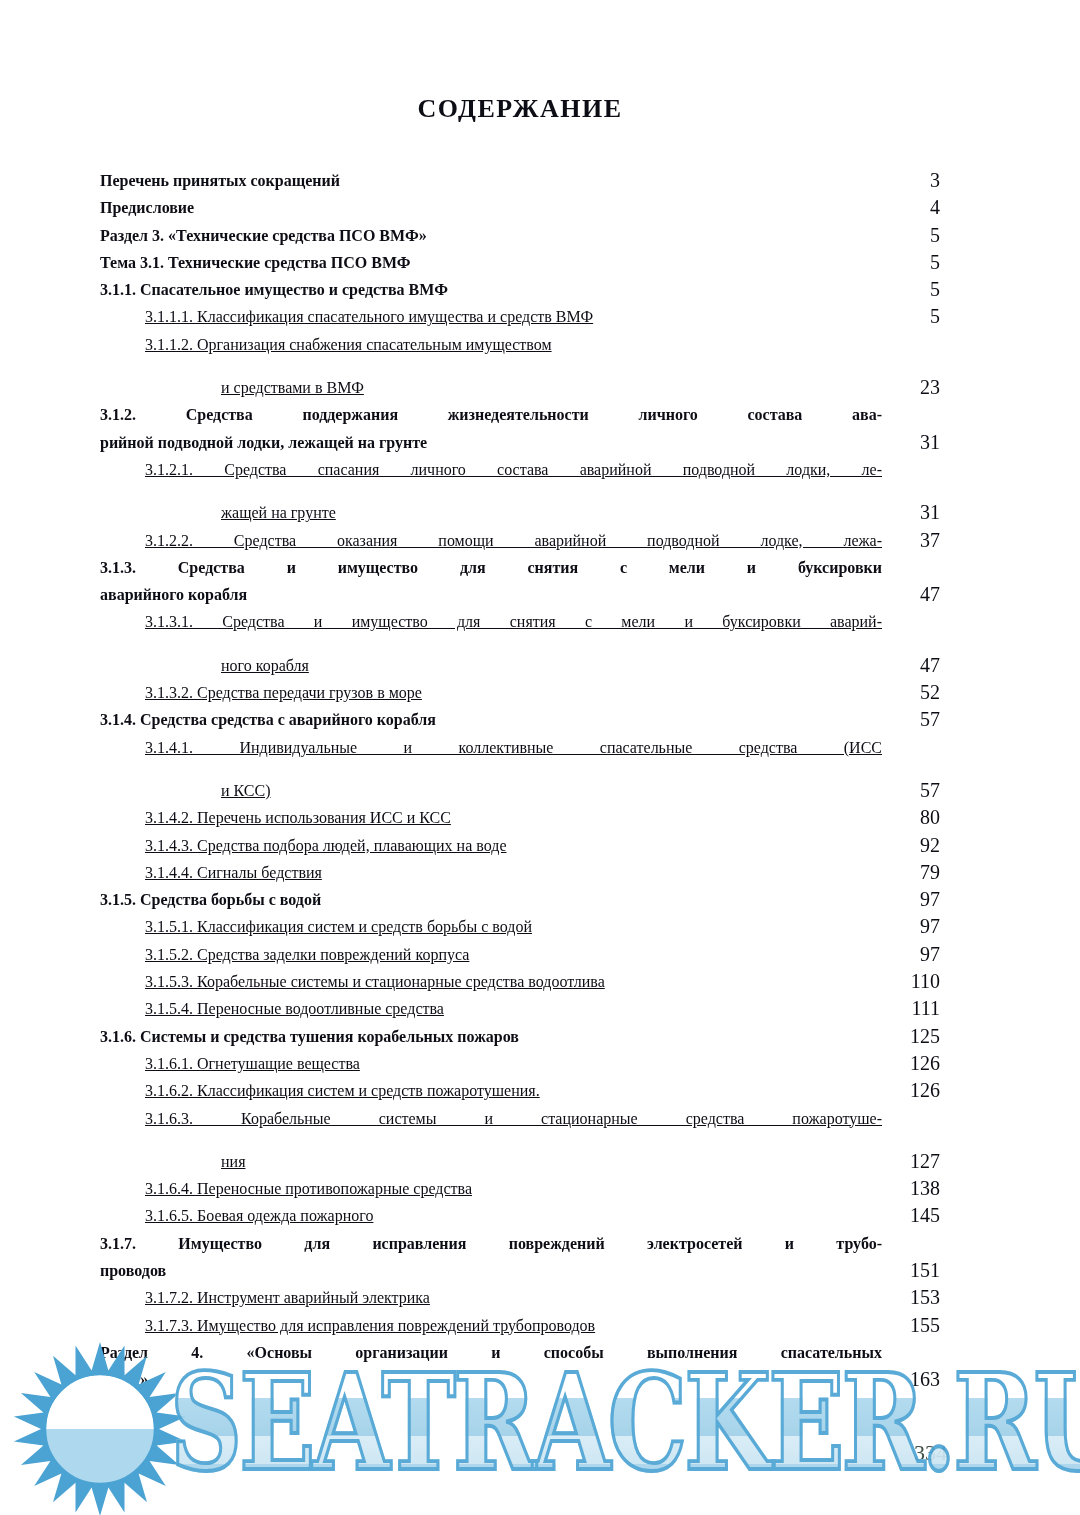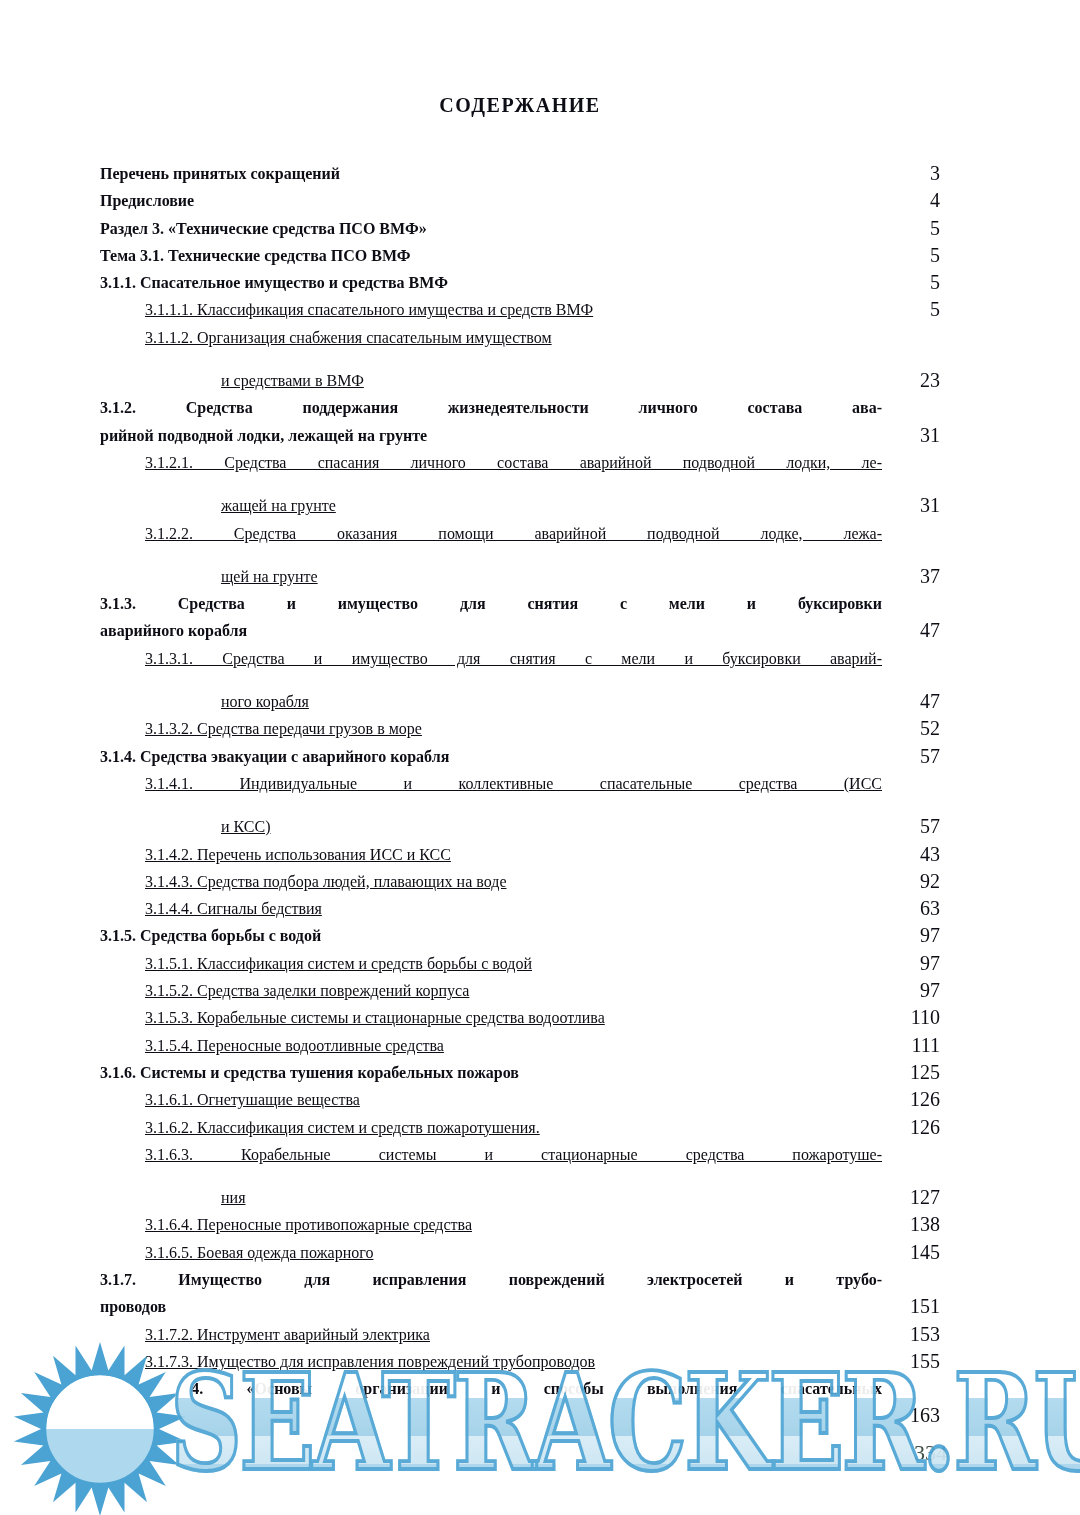--- a/index.html
+++ b/index.html
@@ -13,21 +13,21 @@
     color:#0d0d15;
   }
   .content{
     position:absolute;
     left:100px;top:0;
     width:840px;
   }
   .title{
     text-align:center;
     font-weight:bold;
-    font-size:20px;
+    font-size:26px;
     letter-spacing:1.5px;
     margin-top:94px;
     margin-bottom:43px;
   }
   .toc-row{
     display:flex;
     align-items:flex-end;
   }
   .toc-row.bold .toc-text{font-weight:bold;}
   .toc-text{flex:1;min-width:0;}
@@ -157,21 +157,20 @@
         <div class="toc-row">
           <div class="toc-text ind1">
             <div class="toc-line just">3.1.2.1. Средства спасания личного состава аварийной подводной лодки, ле-</div>
             <div class="toc-line cont2">жащей на грунте</div>
           </div>
           <div class="toc-page">31</div>
         </div>
         <div class="toc-row">
           <div class="toc-text ind1">
             <div class="toc-line just">3.1.2.2. Средства оказания помощи аварийной подводной лодке, лежа-</div>
-            <div class="toc-line cont2">щей на грунте</div>
           </div>
           <div class="toc-page">37</div>
         </div>
         <div class="toc-row bold">
           <div class="toc-text ind0">
             <div class="toc-line just">3.1.3. Средства и имущество для снятия с мели и буксировки</div>
             <div class="toc-line cont0">аварийного корабля</div>
           </div>
           <div class="toc-page">47</div>
         </div>
@@ -183,48 +182,48 @@
           <div class="toc-page">47</div>
         </div>
         <div class="toc-row">
           <div class="toc-text ind1">
             <div class="toc-line">3.1.3.2. Средства передачи грузов в море</div>
           </div>
           <div class="toc-page">52</div>
         </div>
         <div class="toc-row bold">
           <div class="toc-text ind0">
-            <div class="toc-line">3.1.4. Средства эвакуации с аварийного корабля</div>
+            <div class="toc-line">3.1.4. Средства средства с аварийного корабля</div>
           </div>
           <div class="toc-page">57</div>
         </div>
         <div class="toc-row">
           <div class="toc-text ind1">
             <div class="toc-line just">3.1.4.1. Индивидуальные и коллективные спасательные средства (ИСС</div>
             <div class="toc-line cont2">и КСС)</div>
           </div>
           <div class="toc-page">57</div>
         </div>
         <div class="toc-row">
           <div class="toc-text ind1">
             <div class="toc-line">3.1.4.2. Перечень использования ИСС и КСС</div>
           </div>
-          <div class="toc-page">43</div>
+          <div class="toc-page">80</div>
         </div>
         <div class="toc-row">
           <div class="toc-text ind1">
             <div class="toc-line">3.1.4.3. Средства подбора людей, плавающих на воде</div>
           </div>
           <div class="toc-page">92</div>
         </div>
         <div class="toc-row">
           <div class="toc-text ind1">
             <div class="toc-line">3.1.4.4. Сигналы бедствия</div>
           </div>
-          <div class="toc-page">63</div>
+          <div class="toc-page">79</div>
         </div>
         <div class="toc-row bold">
           <div class="toc-text ind0">
             <div class="toc-line">3.1.5. Средства борьбы с водой</div>
           </div>
           <div class="toc-page">97</div>
         </div>
         <div class="toc-row">
           <div class="toc-text ind1">
             <div class="toc-line">3.1.5.1. Классификация систем и средств борьбы с водой</div>

